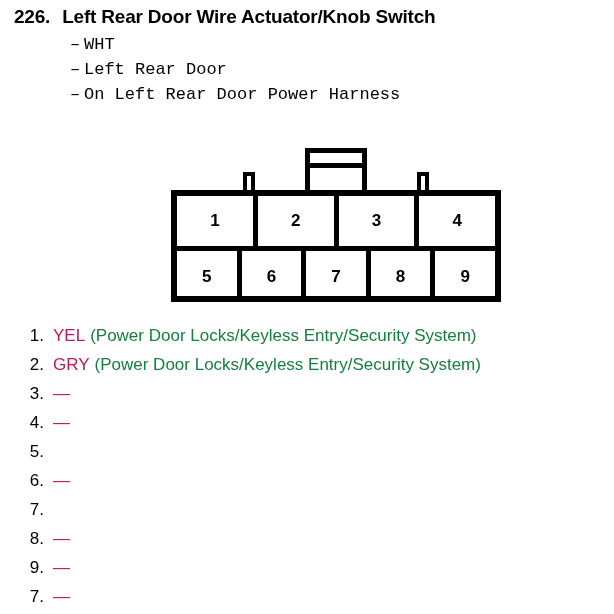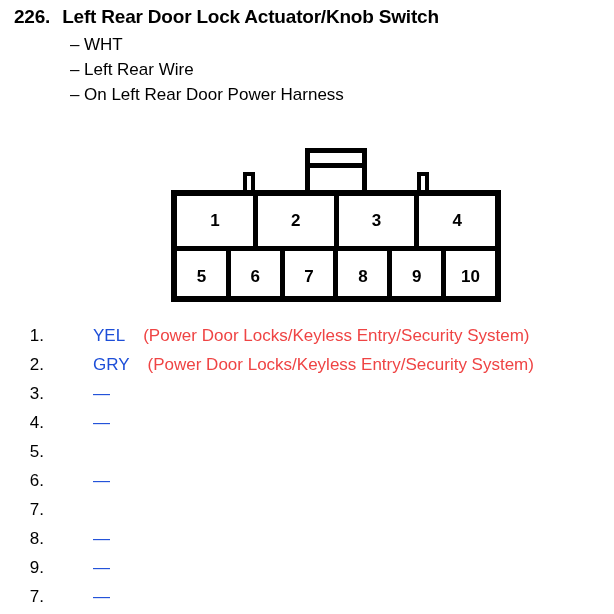--- a/index.html
+++ b/index.html
@@ -47,20 +47,21 @@
     padding: 0;
     list-style: none;
     padding-left: 70px;
     margin-top: 4px;
   }
   .sub-item {
     font-size: 17px;
     line-height: 25px;
     white-space: nowrap;
     color: #000;
+    font-family: Liberation Mono, monospace;
   }
   .sub-dash {
     display: inline-block;
     width: 14px;
   }
 
   
   .connector-wrap {
     position: absolute;
     left: 171px;
@@ -158,43 +159,42 @@
     text-align: right;
     font-size: 17px;
     color: #000;
     flex: 0 0 44px;
   }
   .pin-body {
     margin-left: 9px;
     font-size: 17px;
   }
   .pin-color {
-    color: #1d4ed8;
-    margin-left: 40px;
+    color: #be185d;
   }
   .pin-circuit {
-    color: #ef4444;
-    margin-left: 18px;
+    color: #15803d;
+    margin-left: 5px;
   }
   .pin-circuit:empty { display: none; }
 </style>
 </head>
 <body>
 
 <div class="header">
   <div class="title-row">
     <span class="title-num">226.</span>
-    <span class="title-text">Left Rear Door Lock Actuator/Knob Switch</span>
+    <span class="title-text">Left Rear Door Wire Actuator/Knob Switch</span>
   </div>
   <ul class="sub-list">
     <li class="sub-item">
       <span class="sub-dash">–</span><span>WHT</span>
     </li>
     <li class="sub-item">
-      <span class="sub-dash">–</span><span>Left Rear Wire</span>
+      <span class="sub-dash">–</span><span>Left Rear Door</span>
     </li>
     <li class="sub-item">
       <span class="sub-dash">–</span><span>On Left Rear Door Power Harness</span>
     </li>
   </ul>
 </div>
 
 <div class="connector-wrap">
 
   <div class="tab-center"></div>
@@ -209,21 +209,20 @@
       <div class="cell">2</div>
       <div class="cell">3</div>
       <div class="cell">4</div>
     </div>
     <div class="row row-bottom">
       <div class="cell">5</div>
       <div class="cell">6</div>
       <div class="cell">7</div>
       <div class="cell">8</div>
       <div class="cell">9</div>
-      <div class="cell">10</div>
     </div>
   </div>
 </div>
 
 <ol class="pin-list">
   <li class="pin-row">
     <span class="pin-num">1.</span>
     <span class="pin-body"><span class="pin-color">YEL</span><span class="pin-circuit">(Power Door Locks/Keyless Entry/Security System)</span></span>
   </li>
   <li class="pin-row">

